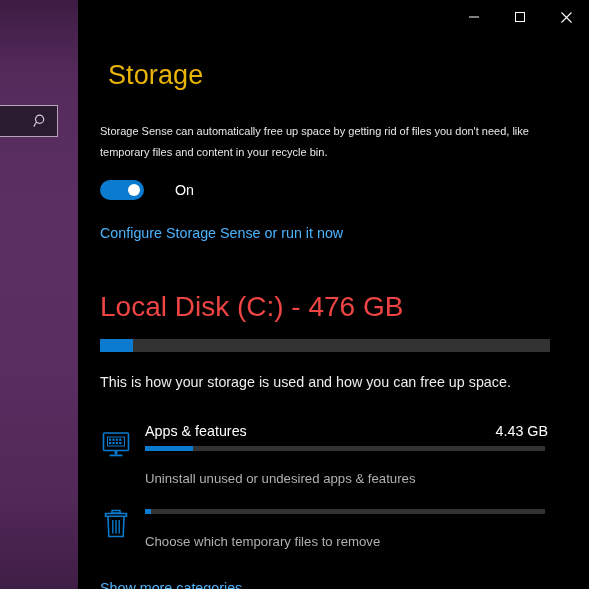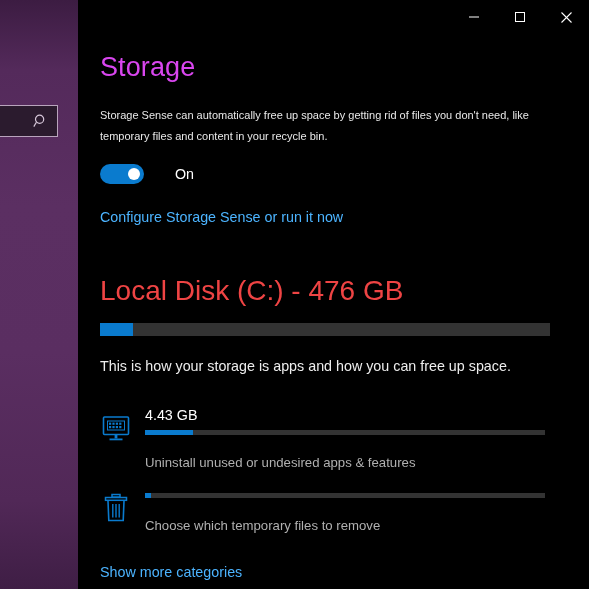--- a/index.html
+++ b/index.html
@@ -92,25 +92,25 @@
     top: 34px;
     width: 511px;
     height: 555px;
     padding: 0;
     box-sizing: border-box;
   }
 
   .pad { padding-left: 22px; padding-right: 33px; }
 
   h1#page-title {
-    margin: 0;
+    margin: 8px;
     padding-top: 18px;
     font-size: 27px;
     font-weight: 400;
-    color: #d946ef;
+    color: #eab308;
     letter-spacing: 0.1px;
   }
 
   p.desc {
     margin: 0;
     padding-top: 22px;
     font-size: 11px;
     line-height: 21px;
     color: #e8e8e8;
     max-width: 430px;
@@ -307,21 +307,21 @@
           <a class="link" href="#">Configure Storage Sense or run it now</a>
         </div>
 
         <h2 id="disk-title">Local Disk (C:) - 476 GB</h2>
 
         <div class="diskbar">
           <div class="fill" id="disk-fill" style="width: 7.3%;"></div>
         </div>
 
 
-        <p class="explain">This is how your storage is apps and how you can free up space.</p>
+        <p class="explain">This is how your storage is used and how you can free up space.</p>
 
         <div class="cat-list" id="cat-list">
             <div class="cat-row">
               <div class="cat-icon">
                 <svg width="30" height="28" viewBox="0 0 30 28">
                   <rect x="2.5" y="2" width="25" height="17.5" rx="1" fill="none" stroke="#0a7bce" stroke-width="1.6"></rect>
                   <rect x="6.5" y="6" width="17" height="9" fill="none" stroke="#0a7bce" stroke-width="1"></rect>
                   <g fill="#0a7bce">
                     <rect x="8" y="7.6" width="2.2" height="2.2"></rect>
                     <rect x="11.4" y="7.6" width="2.2" height="2.2"></rect>
@@ -331,20 +331,21 @@
                     <rect x="11.4" y="11" width="2.2" height="2.2"></rect>
                     <rect x="14.8" y="11" width="2.2" height="2.2"></rect>
                     <rect x="18.2" y="11" width="2.2" height="2.2"></rect>
                   </g>
                   <rect x="13.6" y="19.5" width="2.8" height="4" fill="#0a7bce"></rect>
                   <rect x="8.5" y="23.5" width="13" height="1.8" fill="#0a7bce"></rect>
                 </svg>
               </div>
               <div class="cat-body">
                 <div class="cat-head">
+                  <span class="cat-name">Apps &amp; features</span>
                   <span class="cat-size">4.43 GB</span>
                 </div>
                 <div class="cat-bar">
                   <div class="fill" style="width:12%"></div>
                 </div>
                 <div class="cat-sub">Uninstall unused or undesired apps &amp; features</div>
               </div>
             </div>
             <div class="cat-row">
               <div class="cat-icon">

